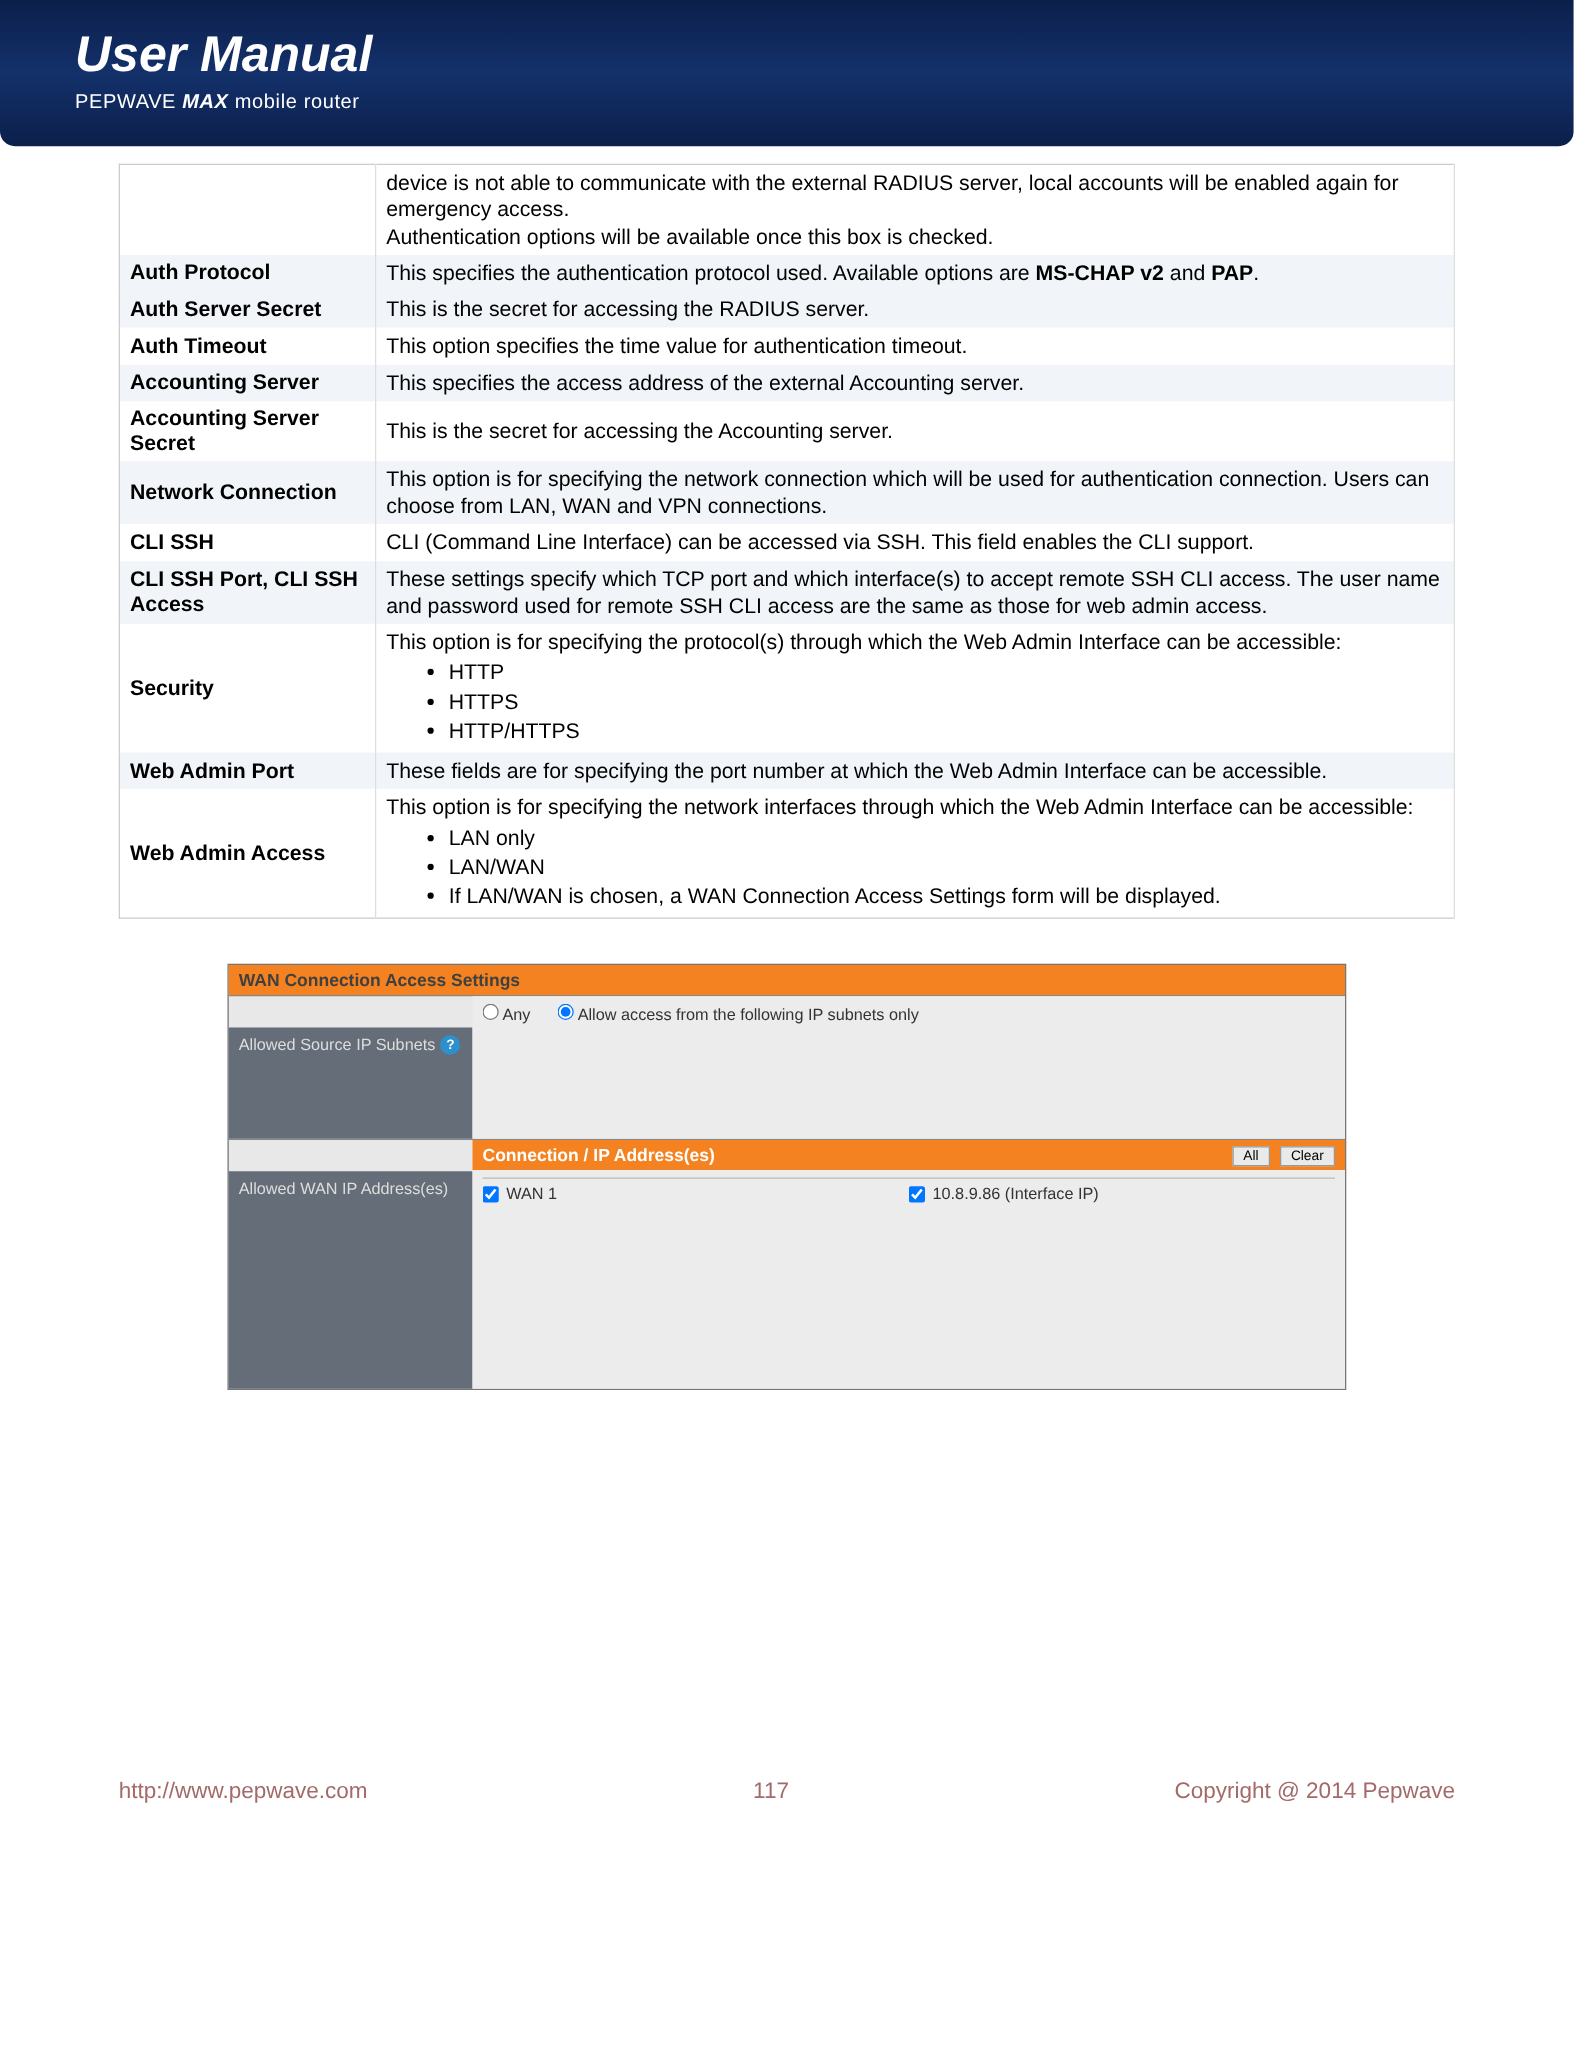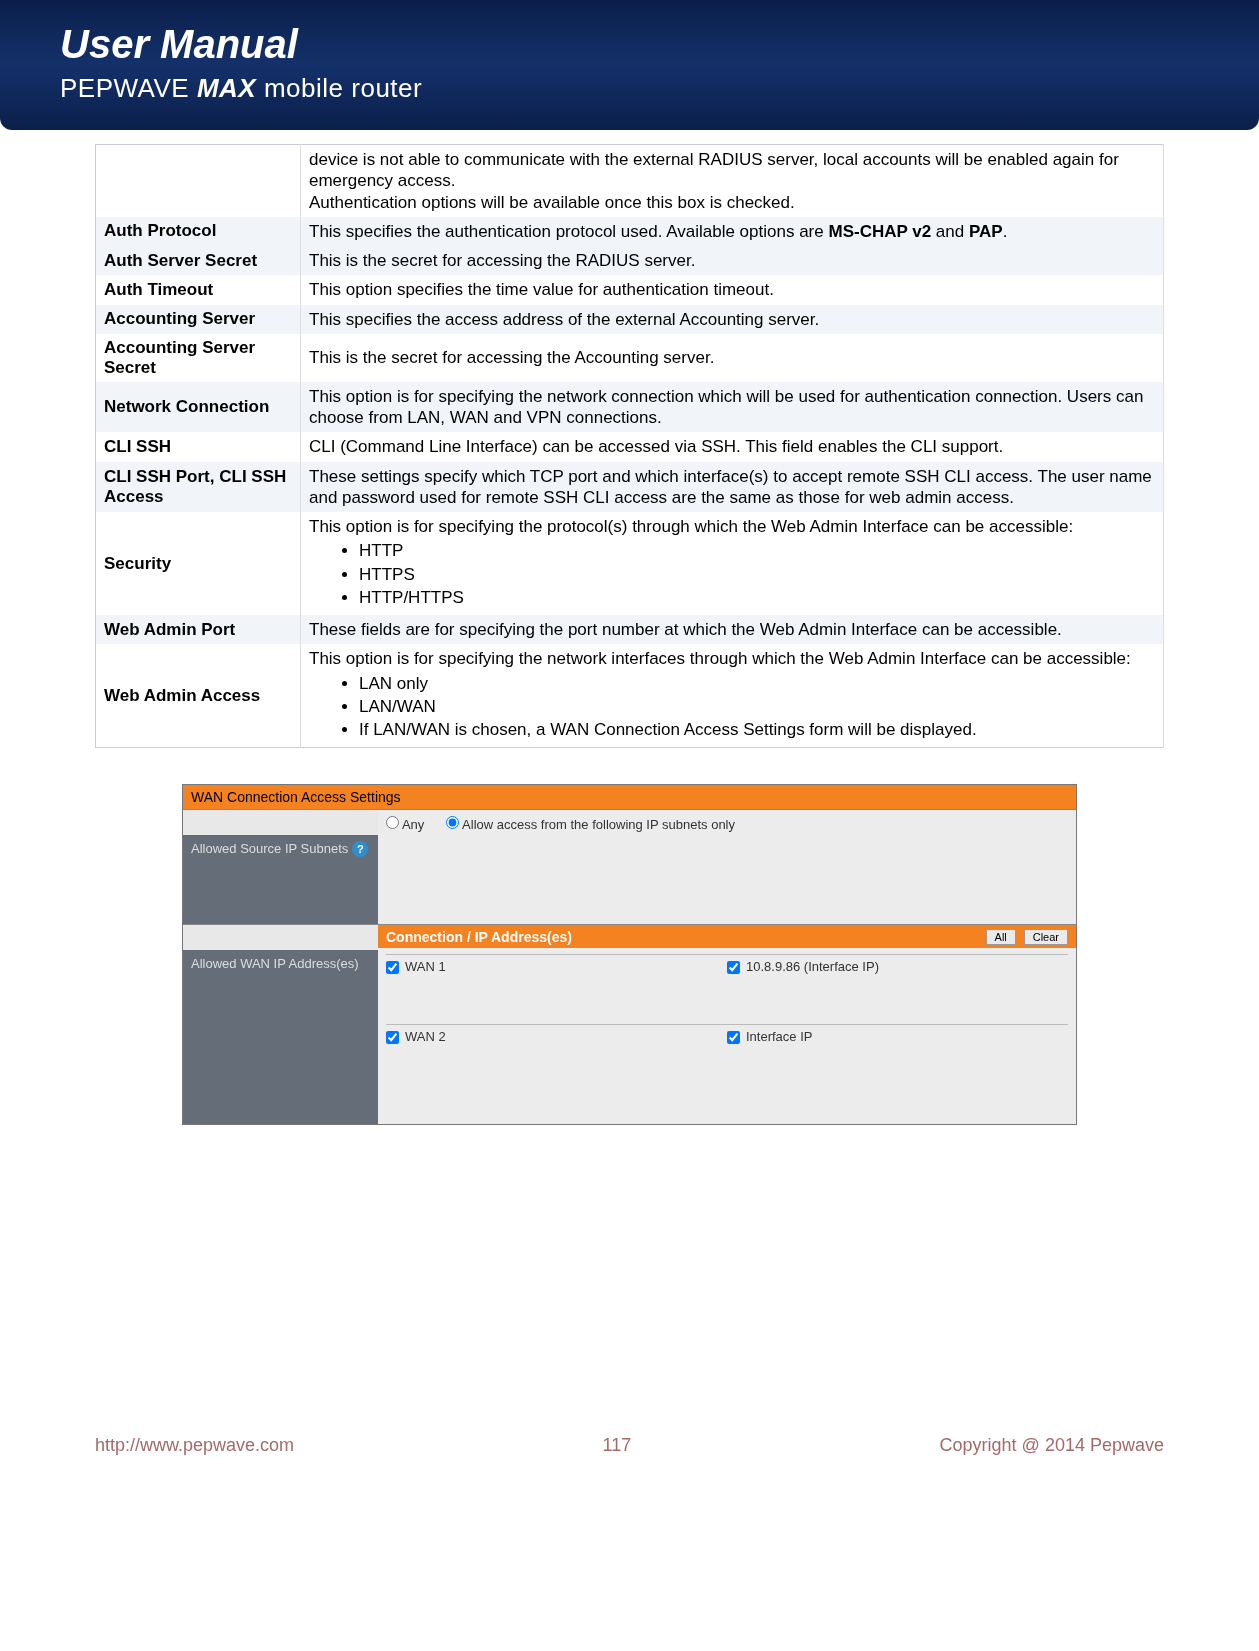--- a/index.html
+++ b/index.html
@@ -17,21 +17,21 @@
     color: #fff;
     position: relative;
   }
   .header-band h1 {
     font-size: 40px;
     font-weight: bold;
     font-style: italic;
     margin-bottom: 6px;
   }
   .header-band .sub {
-    font-size: 26px;
+    font-size: 16px;
     letter-spacing: 0.5px;
   }
   .header-band .sub .brand1 { font-weight: 300; }
   .header-band .sub .brand2 { font-weight: bold; font-style: italic; }
   .header-band .sub .tail { font-weight: 300; }
 
   .content {
     padding: 14px 95px 0 95px;
   }
 
@@ -57,22 +57,22 @@
 
   .settings-shot {
     width: 895px;
     margin: 36px auto 0 auto;
     border: 1px solid #777;
     font-size: 14px;
     background: #e8e8e8;
   }
   .settings-title {
     background: #f58220;
-    color: #000000;
-    font-weight: normal;
+    color: #404040;
+    font-weight: bold;
     padding: 4px 8px;
     font-size: 14px;
   }
   .settings-row {
     display: flex;
     border-top: 1px solid #888;
     min-height: 110px;
   }
   .settings-row:first-of-type { border-top: none; }
   .settings-label {
@@ -252,30 +252,20 @@
           <div class="conn-row">
             <div class="conn-cell">
               <input type="checkbox" checked="" style="">
                 <span>WAN 1</span>
             </div>
             <div class="conn-cell">
               <input type="checkbox" checked="" style="">
                 <span>10.8.9.86 (Interface IP)</span>
             </div>
           </div>
-          <div class="conn-row">
-            <div class="conn-cell">
-              <input type="checkbox" checked="" style="">
-                <span>WAN 2</span>
-            </div>
-            <div class="conn-cell">
-              <input type="checkbox" checked="" style="">
-                <span>Interface IP</span>
-            </div>
-          </div>
         </div>
       </div>
     </div>
   </div>
 
 </div>
 
 <div class="footer">
   <span>http://www.pepwave.com</span>
   <span class="mid">117</span>

